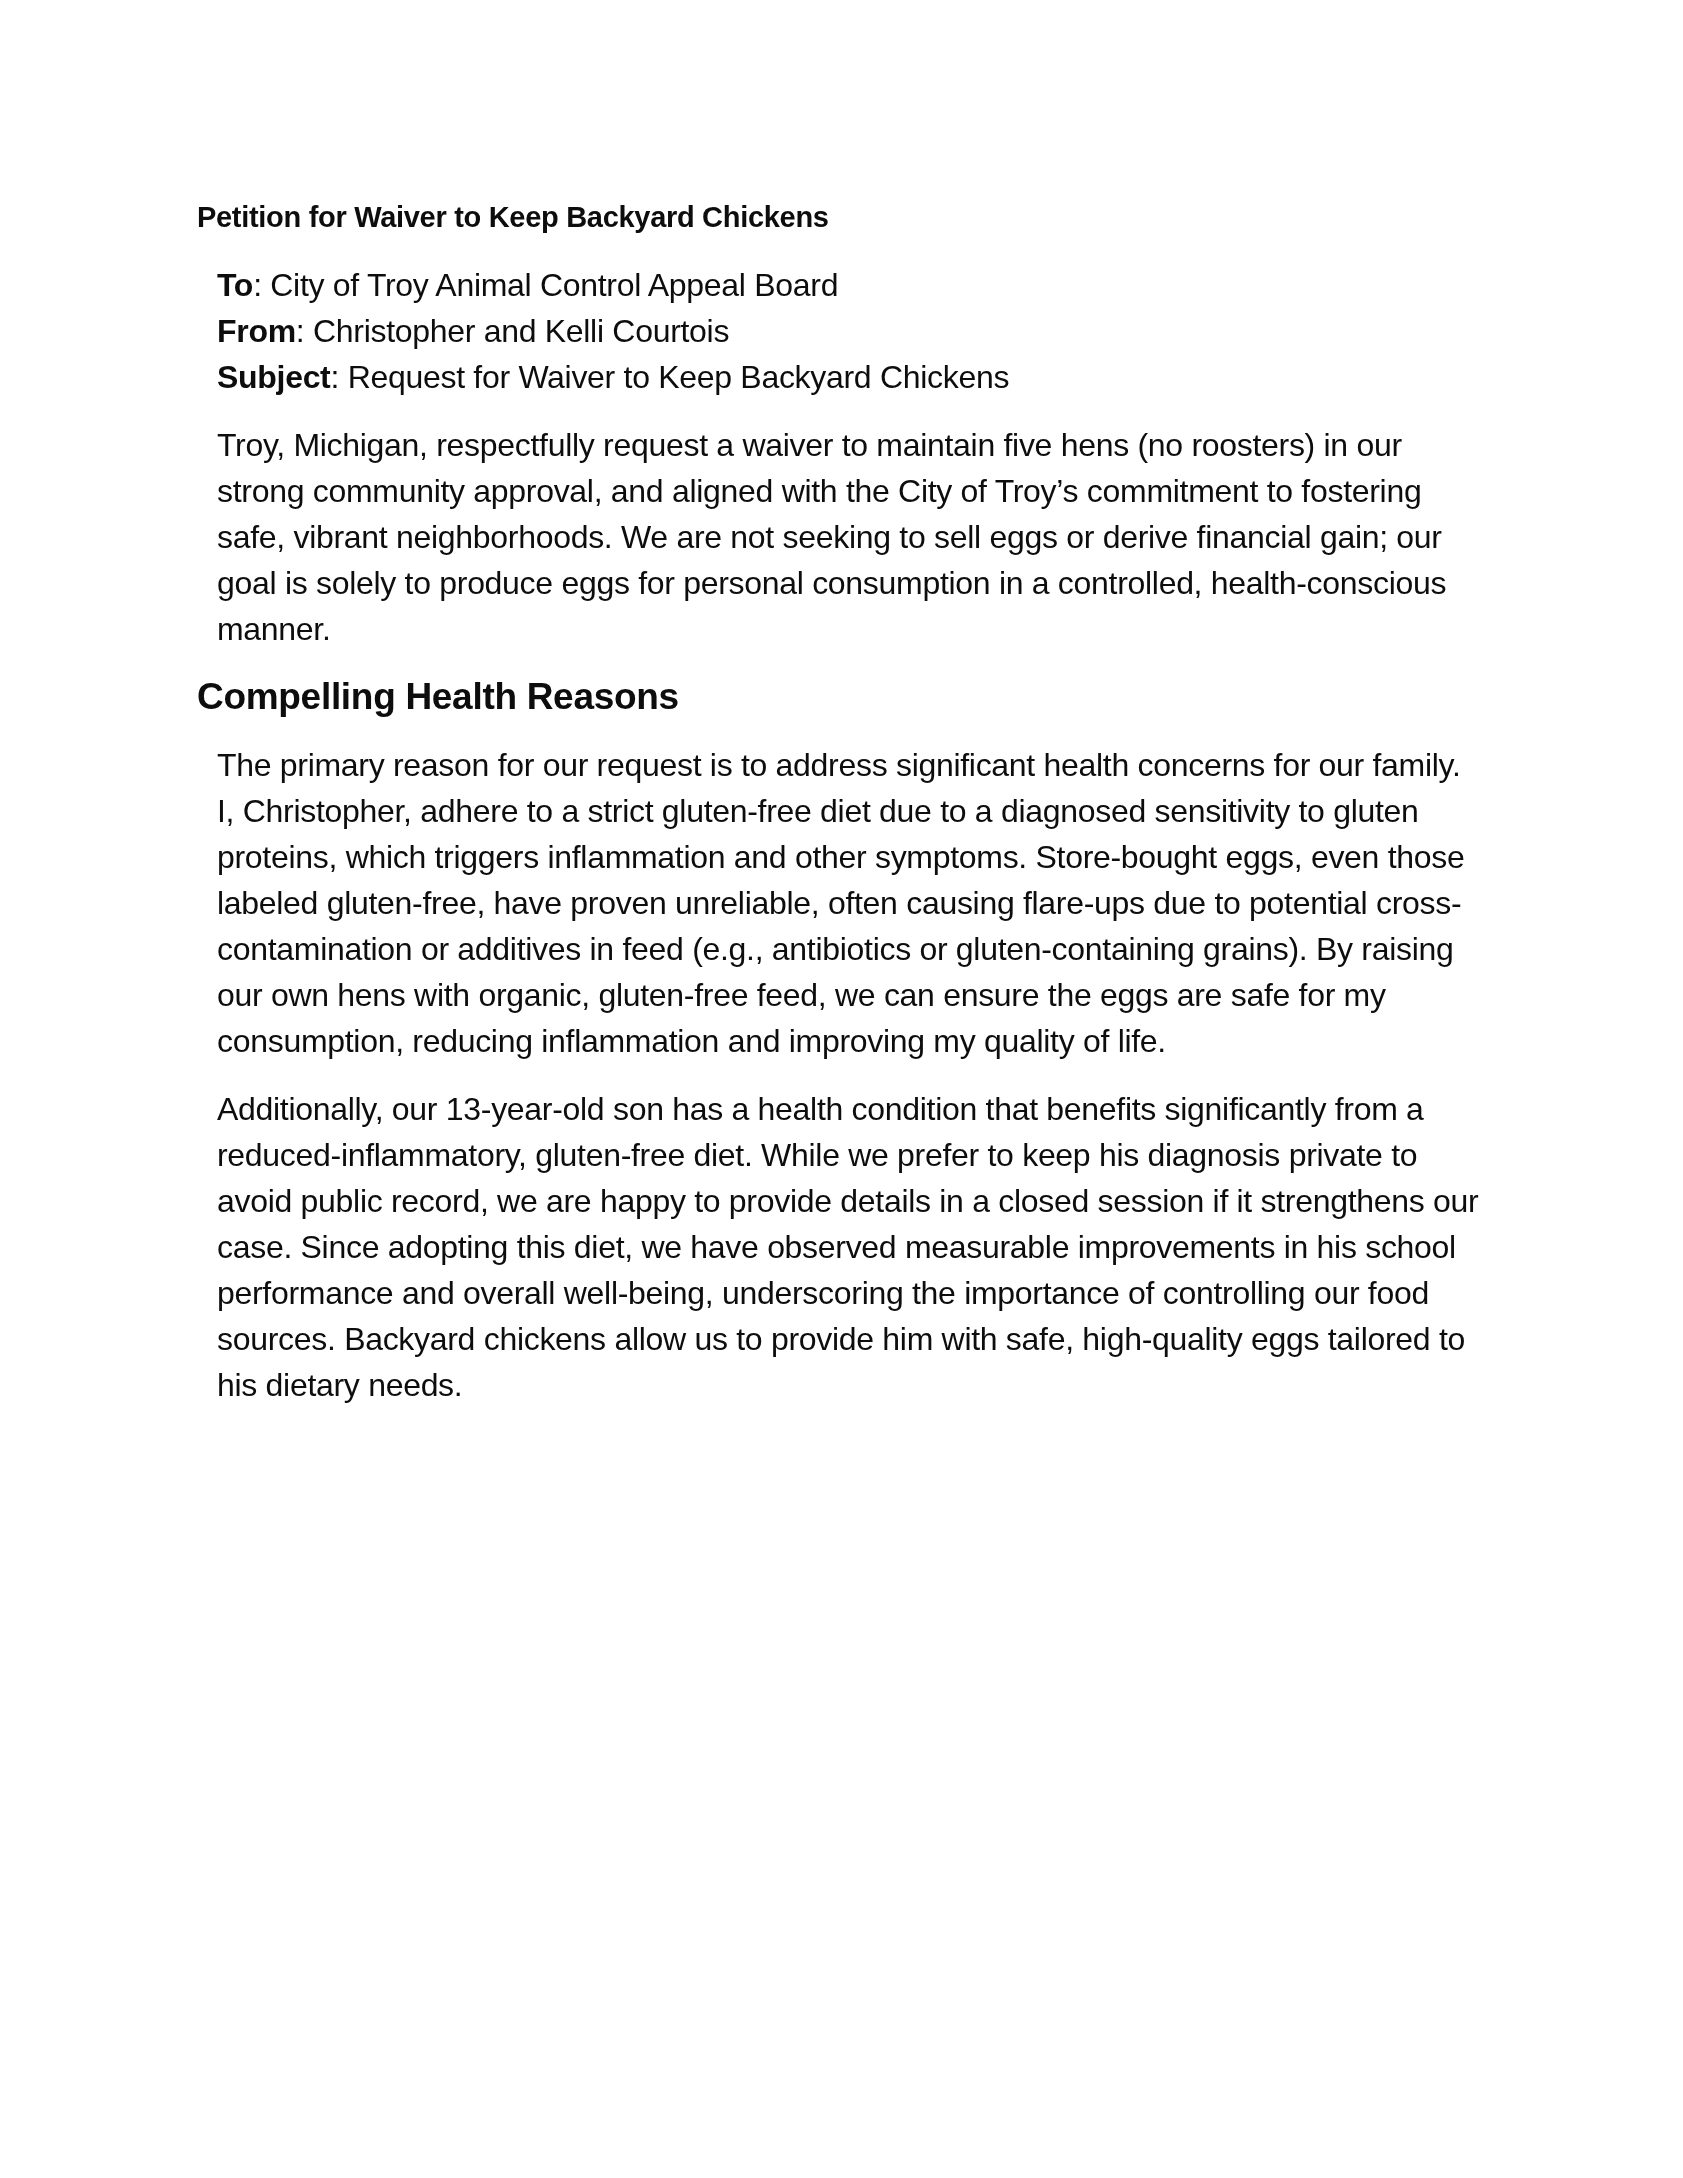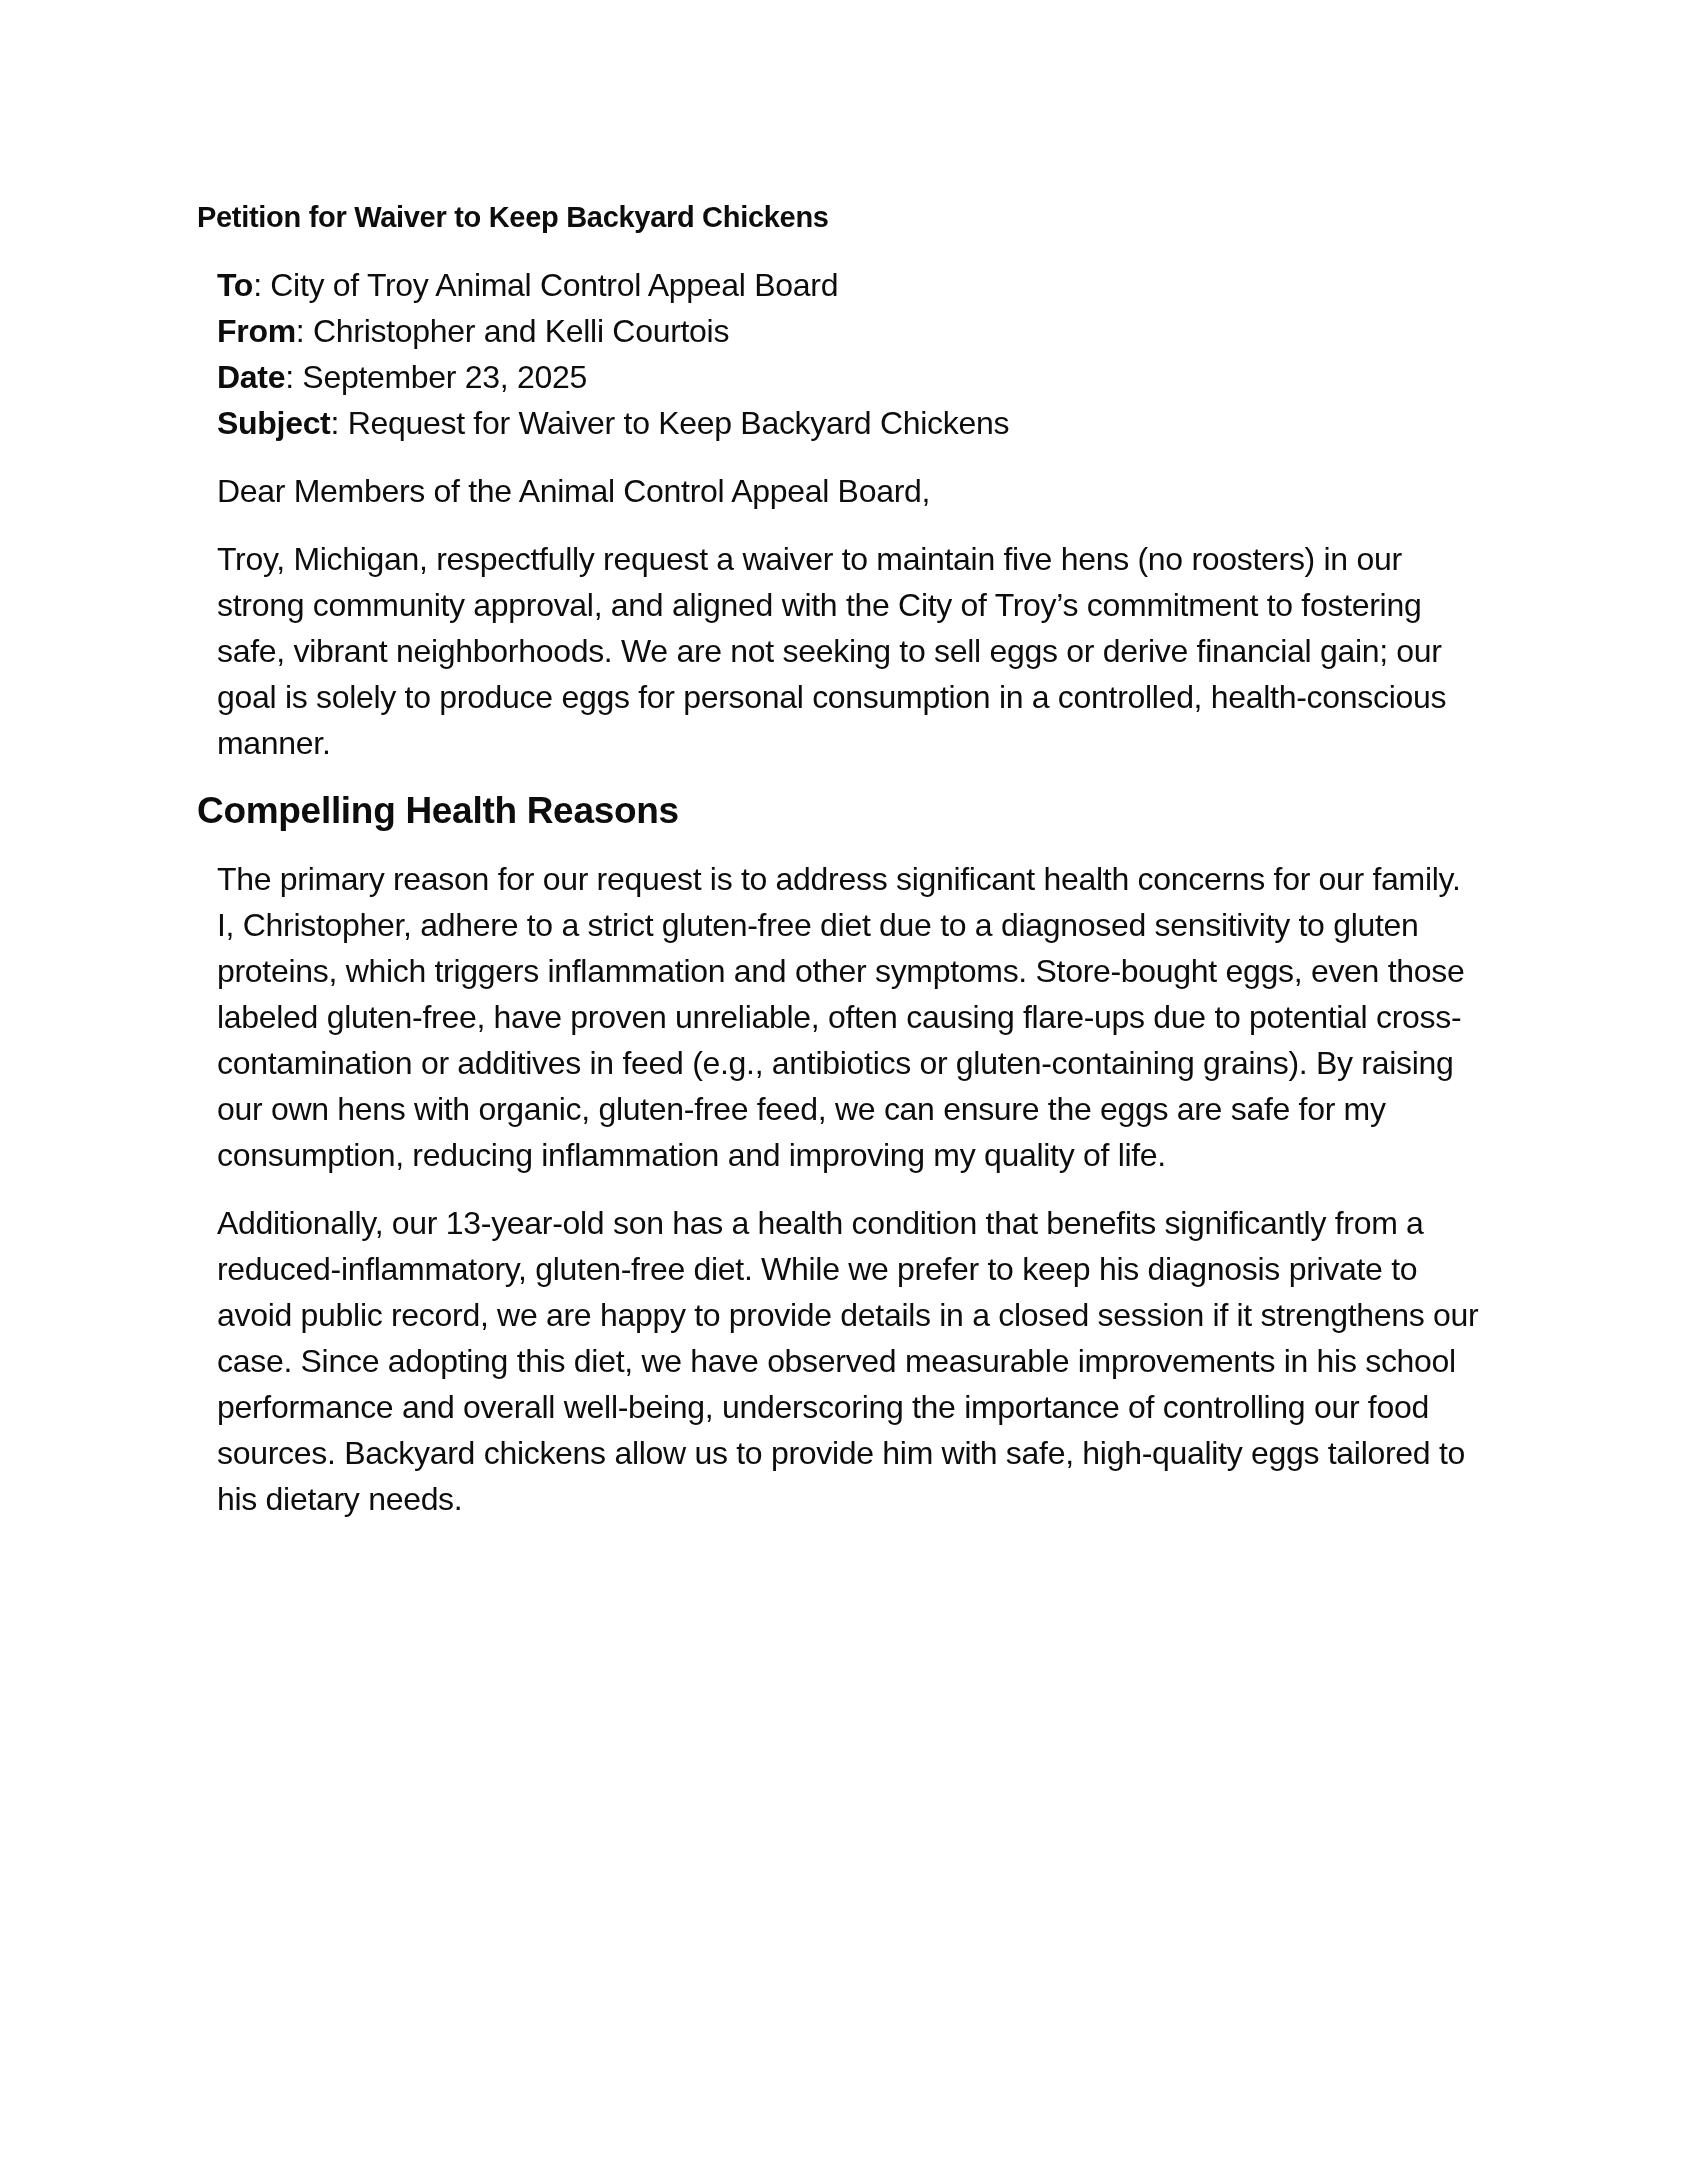--- a/index.html
+++ b/index.html
@@ -64,25 +64,23 @@
 <body>
 
 <div class="page">
   <div class="content">
 
     <div class="title">Petition for Waiver to Keep Backyard Chickens</div>
 
     <div class="memo-block">
       <div class="line"><span class="bold">To</span><span>: City of Troy Animal Control Appeal Board</span></div>
       <div class="line"><span class="bold">From</span><span>: Christopher and Kelli Courtois</span></div>
-      <div class="line"><span class="bold">Date</span><span>: September 23, 2025</span></div>
       <div class="line"><span class="bold">Subject</span><span>: Request for Waiver to Keep Backyard Chickens</span></div>
     </div>
 
-    <div class="line greeting">Dear Members of the Animal Control Appeal Board,</div>
 
     <div class="para">
       <span class="line">Troy, Michigan, respectfully request a waiver to maintain five hens (no roosters) in our</span>
       <span class="line">strong community approval, and aligned with the City of Troy’s commitment to fostering</span>
       <span class="line">safe, vibrant neighborhoods. We are not seeking to sell eggs or derive financial gain; our</span>
       <span class="line">goal is solely to produce eggs for personal consumption in a controlled, health-conscious</span>
       <span class="line">manner.</span>
     </div>
 
     <div class="section-heading">Compelling Health Reasons</div>

